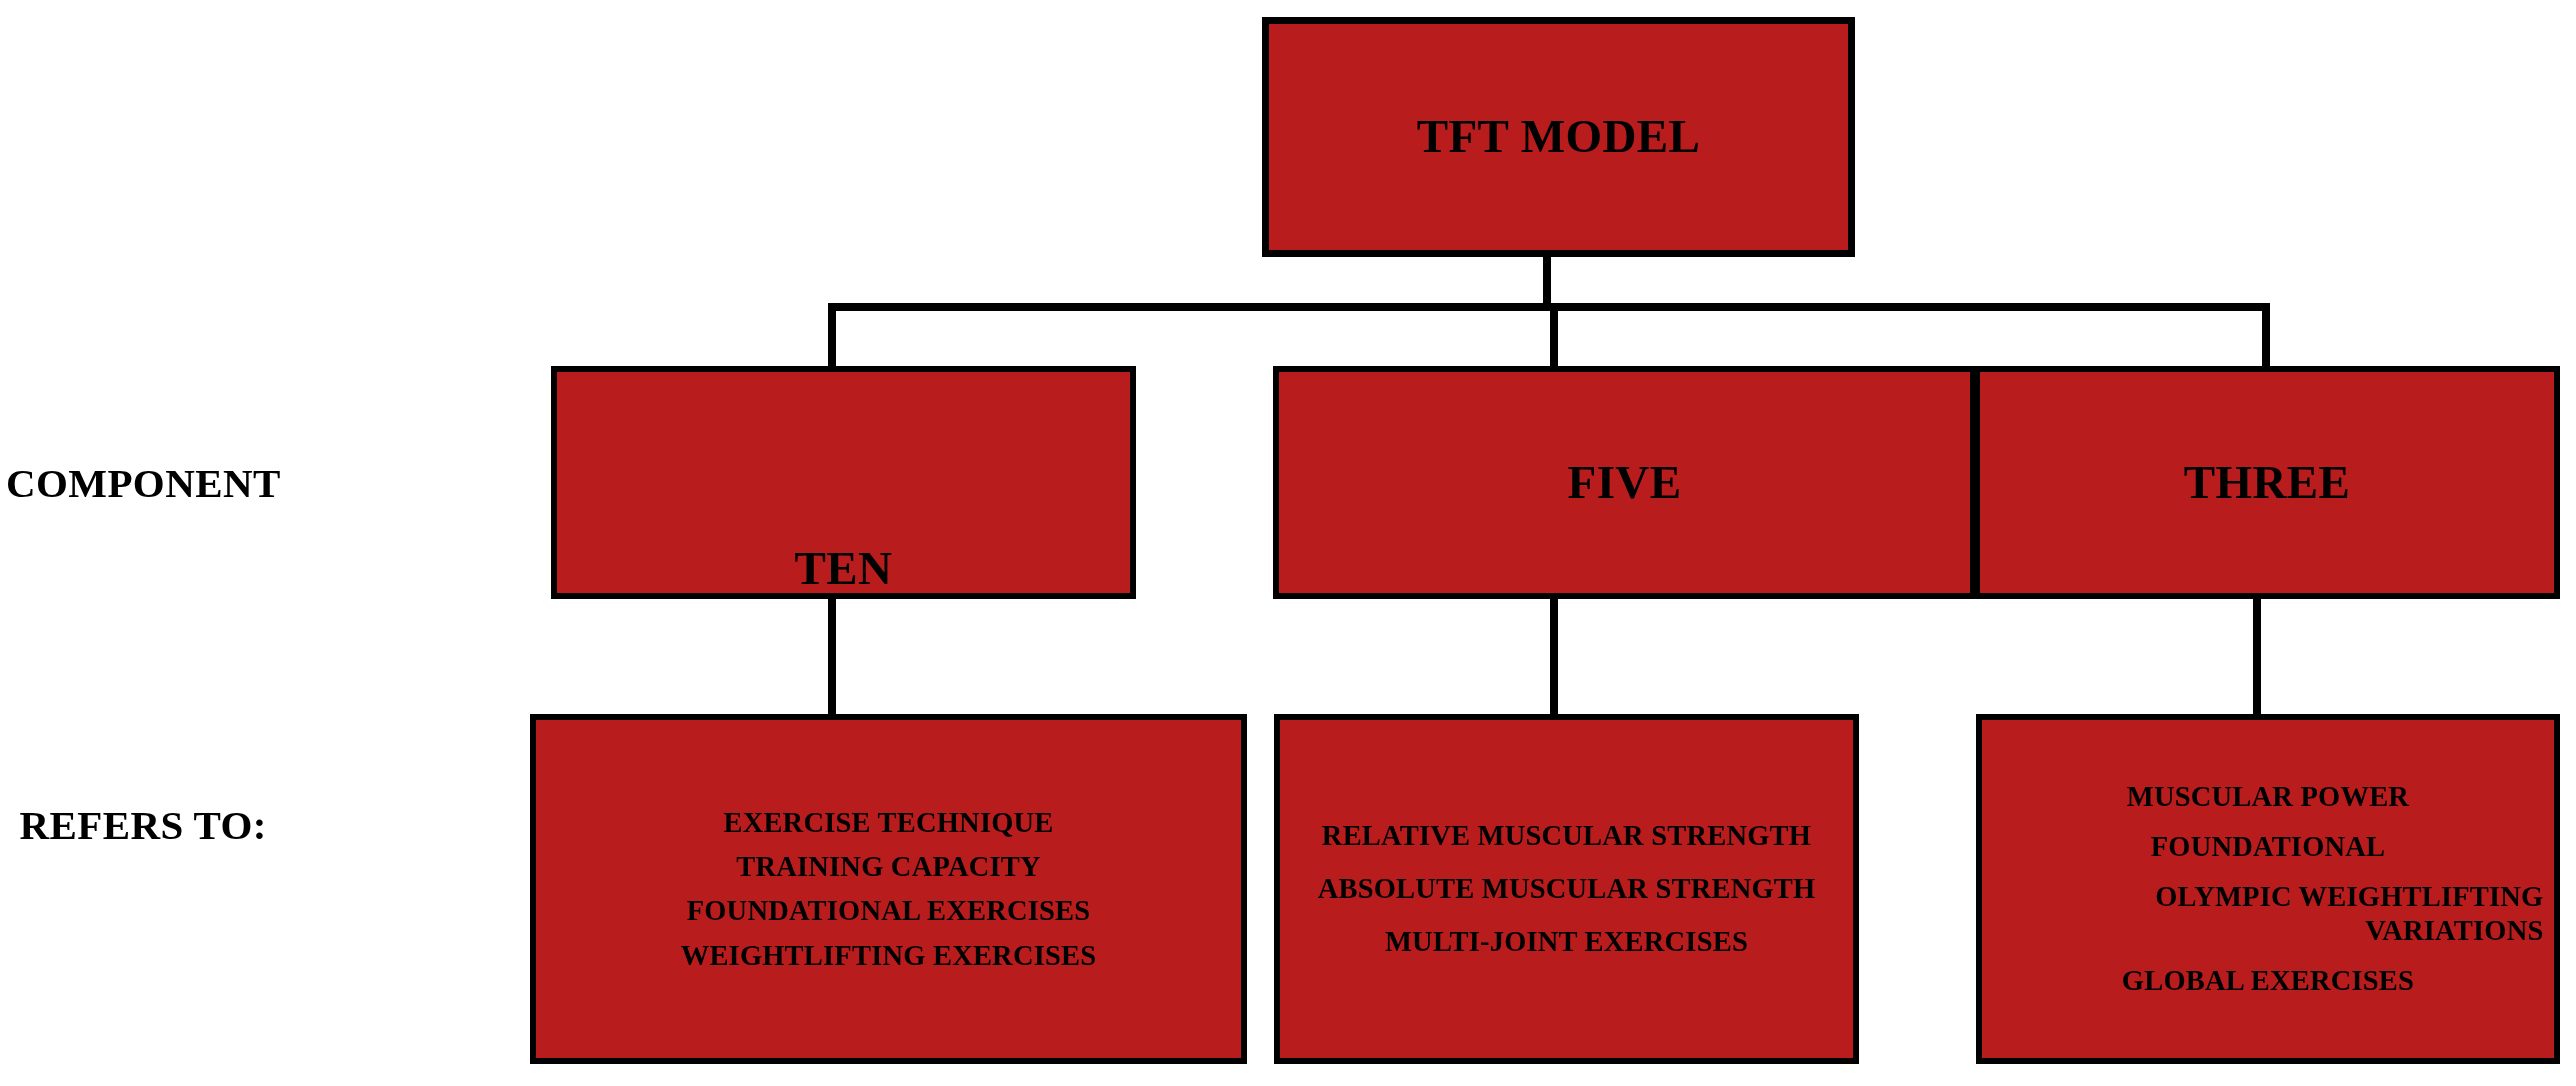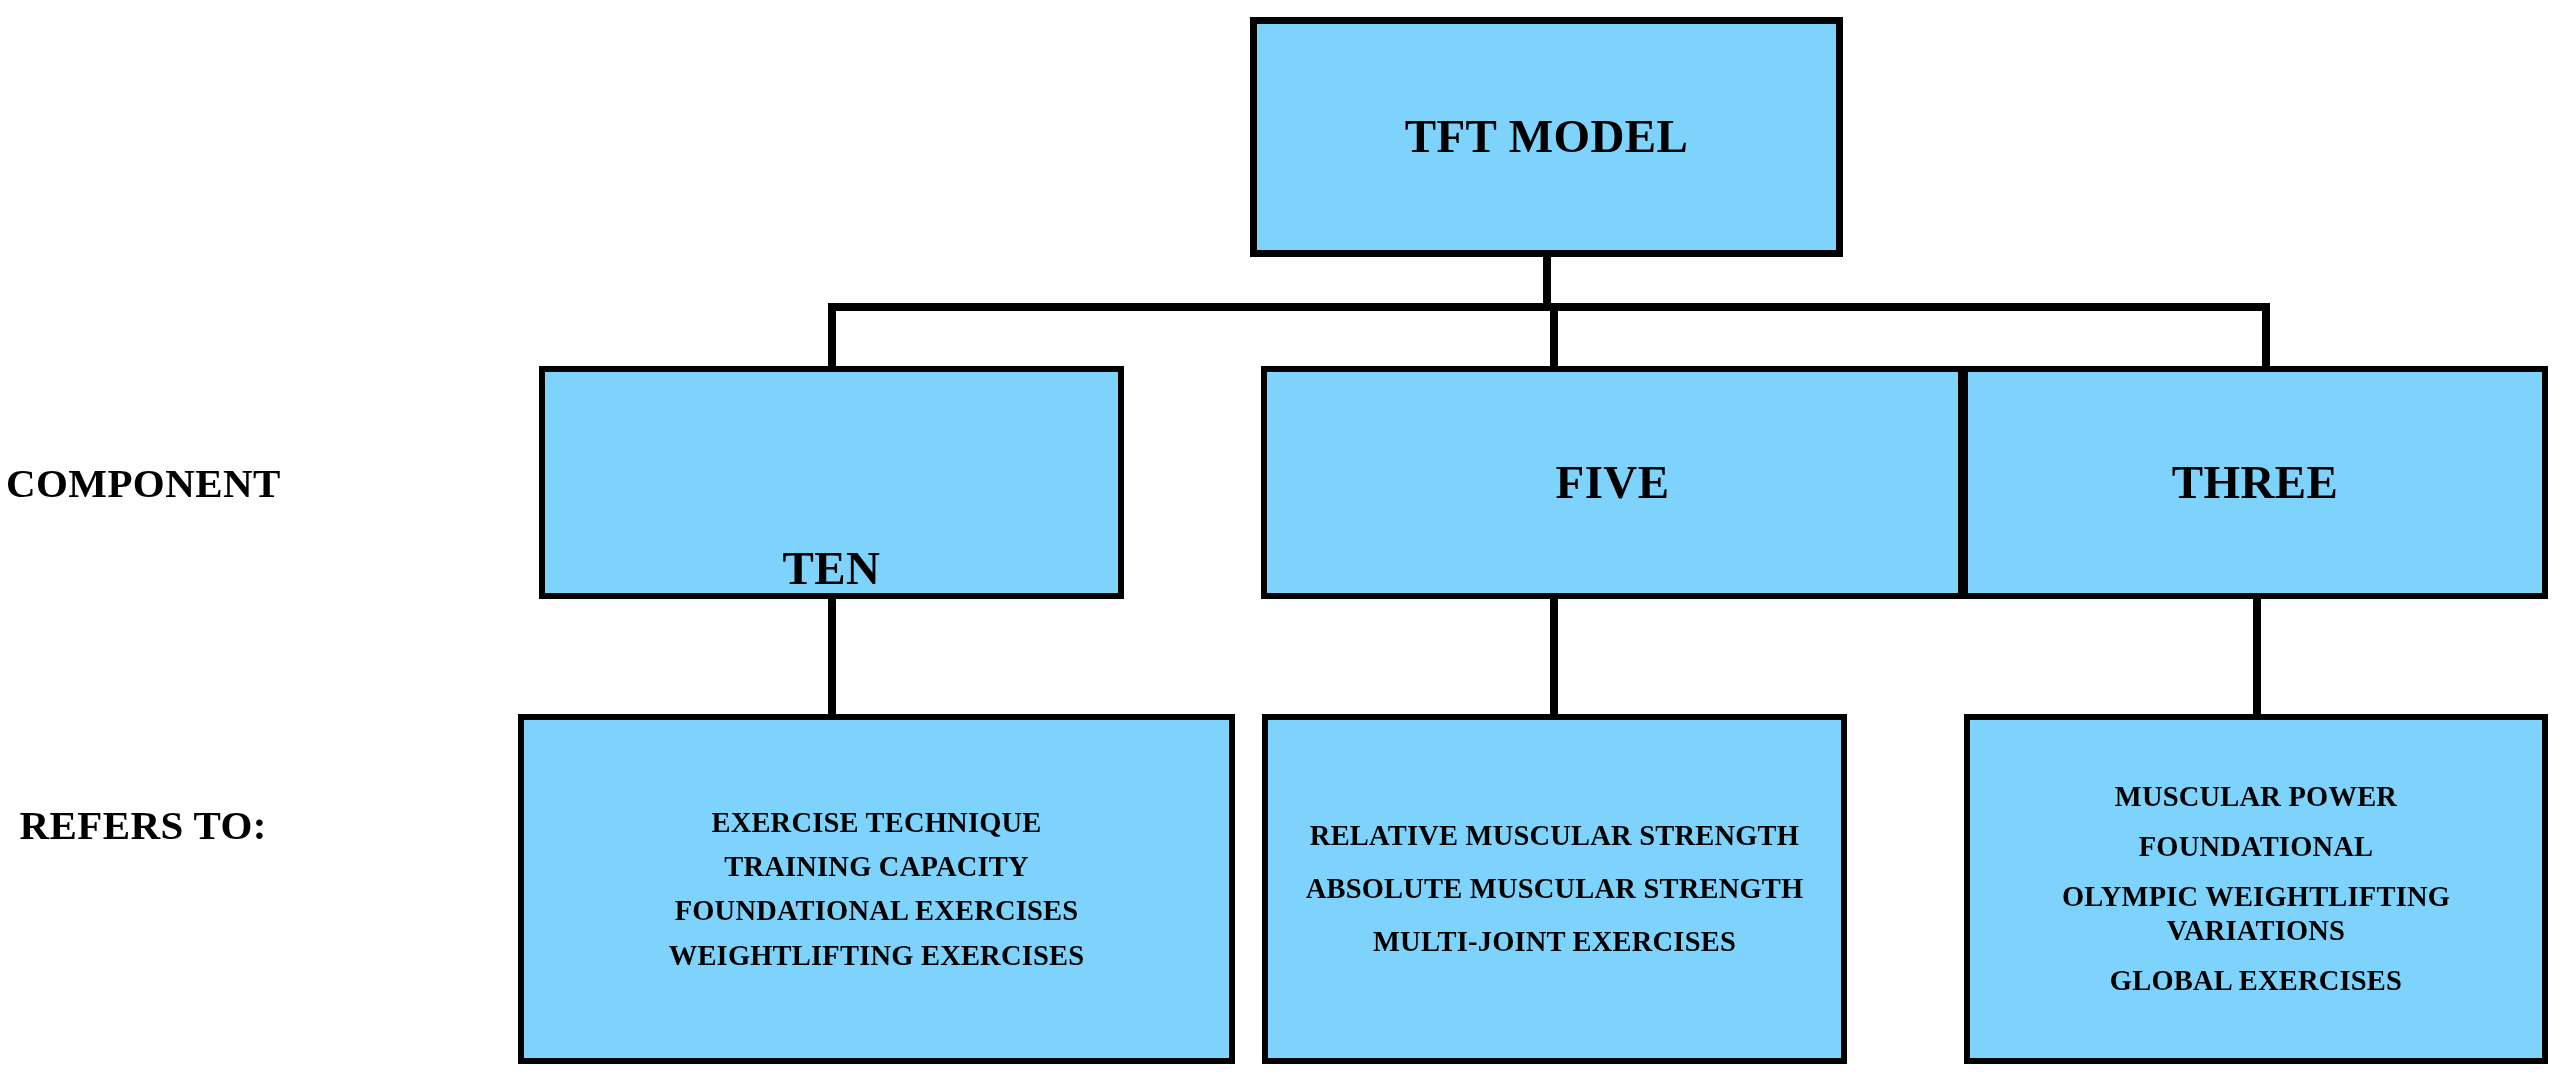--- a/index.html
+++ b/index.html
@@ -19,26 +19,27 @@
     width: 2576px;
     height: 1087px;
     background: #ffffff;
     overflow: hidden;
   }
 
   
   .node {
     position: absolute;
     box-sizing: border-box;
-    background: #7dd3fc;
+    background: #b91c1c;
     border: 6.8px solid #000000;
     display: flex;
     align-items: center;
     justify-content: center;
     text-align: center;
+    margin-left: 12px;
   }
 
   .node-title {
     font-weight: bold;
     letter-spacing: 0.4px;
     line-height: 1.05;
     white-space: nowrap;
   }
 
   
@@ -81,21 +82,21 @@
   .detail-line {
     font-weight: bold;
     font-size: 28.5px;
     line-height: 1.18;
     letter-spacing: 0.2px;
     margin: 6.8px 0;
     text-align: center;
   }
   #node-detail-0 .detail-line { margin: 5.3px 0; }
   #node-detail-1 .detail-line { margin: 9.8px 0; }
-  #node-detail-2 .detail-line { margin: 8.3px 0; }
+  #node-detail-2 .detail-line { margin: 8.3px 0; text-align: right; }
 
   
   .row-label {
     position: absolute;
     font-weight: bold;
     font-size: 41px;
     letter-spacing: 0.4px;
     white-space: nowrap;
     color: #000000;
   }

